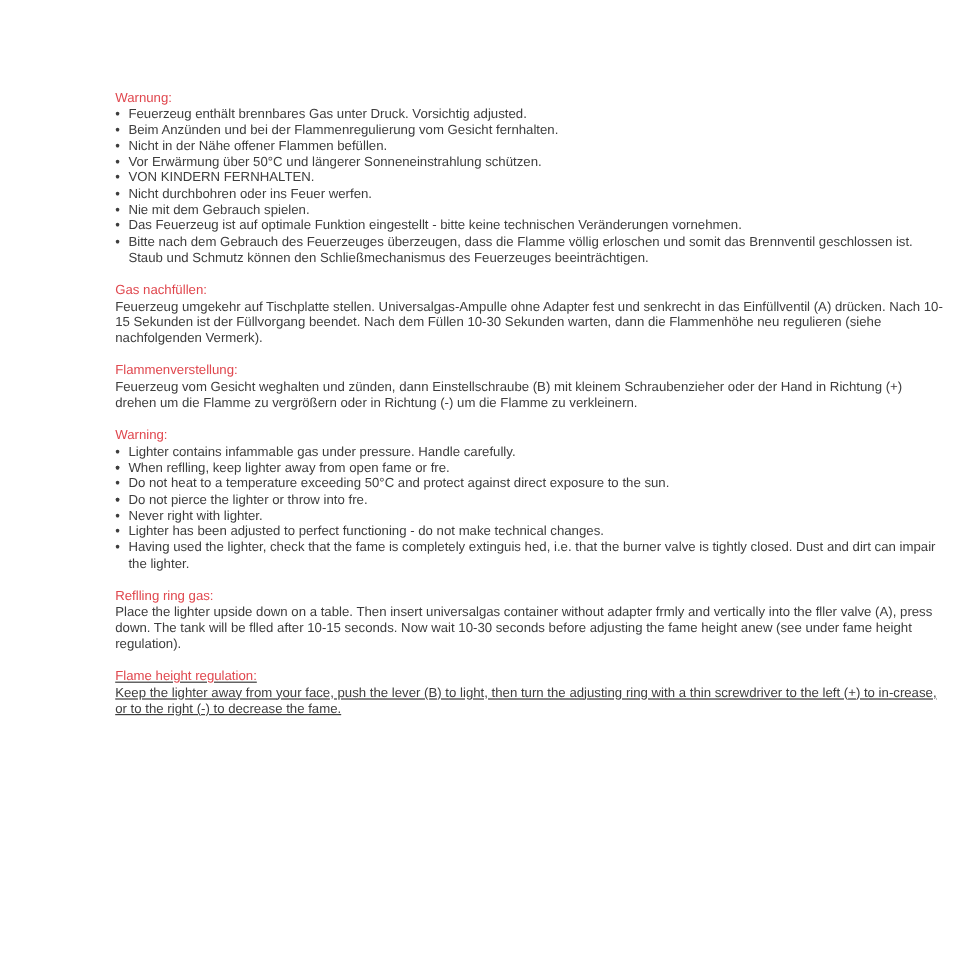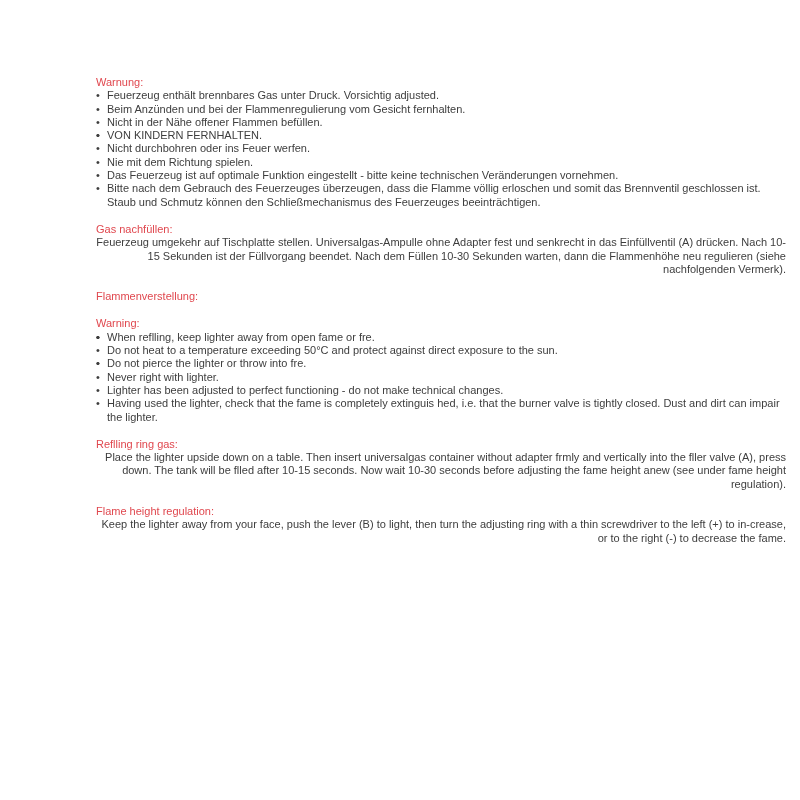--- a/index.html
+++ b/index.html
@@ -19,76 +19,78 @@
     position: absolute;
     left: 57px;
     top: 76px;
     width: 690px;
     font-size: 11px;
     line-height: 13.3px;
     color: var(--body-color);
     margin-left: 39px;
   }
   .section { margin-bottom: 14px; }
-  .section:last-child { margin-bottom: 0; }
+  .section:last-child { margin-bottom: 0; text-decoration: underline; }
   .section-heading {
     color: var(--heading-color);
     font-weight: normal;
     font-size: 11px;
     line-height: 13.3px;
   }
   .bullet {
     position: relative;
     padding-left: 11px;
   }
   .bullet .marker {
     position: absolute;
     left: 0;
     top: 0;
   }
   .para {
     white-space: pre-line;
-    text-align: right;
   }
 </style>
 </head>
 <body>
 
 <main class="sheet">
   <div>
   <section class="section">
     <div class="section-heading">Warnung:</div>
     <div>
           <div class="bullet"><span class="marker">•</span><span>Feuerzeug enthält brennbares Gas unter Druck. Vorsichtig adjusted.</span></div>
           <div class="bullet"><span class="marker">•</span><span>Beim Anzünden und bei der Flammenregulierung vom Gesicht fernhalten.</span></div>
           <div class="bullet"><span class="marker">•</span><span>Nicht in der Nähe offener Flammen befüllen.</span></div>
-          <div class="bullet"><span class="marker">•</span></div>
+          <div class="bullet"><span class="marker">•</span><span>Vor Erwärmung über 50°C und längerer Sonneneinstrahlung schützen.</span></div>
           <div class="bullet"><span class="marker">•</span><span>VON KINDERN FERNHALTEN.</span></div>
           <div class="bullet"><span class="marker">•</span><span>Nicht durchbohren oder ins Feuer werfen.</span></div>
-          <div class="bullet"><span class="marker">•</span><span>Nie mit dem Richtung spielen.</span></div>
+          <div class="bullet"><span class="marker">•</span><span>Nie mit dem Gebrauch spielen.</span></div>
           <div class="bullet"><span class="marker">•</span><span>Das Feuerzeug ist auf optimale Funktion eingestellt - bitte keine technischen Veränderungen vornehmen.</span></div>
           <div class="bullet"><span class="marker">•</span><span>Bitte nach dem Gebrauch des Feuerzeuges überzeugen, dass die Flamme völlig erloschen und somit das Brennventil geschlossen ist. Staub und Schmutz können den Schließmechanismus des Feuerzeuges beeinträchtigen.</span></div>
         </div>
   </section>
 
   <section class="section">
     <div class="section-heading">Gas nachfüllen:</div>
     <div>
           <div class="para">Feuerzeug umgekehr auf Tischplatte stellen. Universalgas-Ampulle ohne Adapter fest und senkrecht in das Einfüllventil (A) drücken. Nach 10-15 Sekunden ist der Füllvorgang beendet. Nach dem Füllen 10-30 Sekunden warten, dann die Flammenhöhe neu regulieren (siehe nachfolgenden Vermerk).</div>
         </div>
   </section>
 
   <section class="section">
     <div class="section-heading">Flammenverstellung:</div>
+    <div>
+          <div class="para">Feuerzeug vom Gesicht weghalten und zünden, dann Einstellschraube (B) mit kleinem Schraubenzieher oder der Hand in Richtung (+) drehen um die Flamme zu vergrößern oder in Richtung (-) um die Flamme zu verkleinern.</div>
+        </div>
   </section>
 
   <section class="section">
     <div class="section-heading">Warning:</div>
     <div>
-          <div class="bullet"><span class="marker">•</span></div>
+          <div class="bullet"><span class="marker">•</span><span>Lighter contains infammable gas under pressure. Handle carefully.</span></div>
           <div class="bullet"><span class="marker">•</span></div>
           <div class="bullet"><span class="marker">•</span><span>When reflling, keep lighter away from open fame or fre.</span></div>
           <div class="bullet"><span class="marker">•</span><span>Do not heat to a temperature exceeding 50°C and protect against direct exposure to the sun.</span></div>
           <div class="bullet"><span class="marker">•</span></div>
           <div class="bullet"><span class="marker">•</span><span>Do not pierce the lighter or throw into fre.</span></div>
           <div class="bullet"><span class="marker">•</span><span>Never right with lighter.</span></div>
           <div class="bullet"><span class="marker">•</span><span>Lighter has been adjusted to perfect functioning - do not make technical changes.</span></div>
           <div class="bullet"><span class="marker">•</span><span>Having used the lighter, check that the fame is completely extinguis hed, i.e. that the burner valve is tightly closed. Dust and dirt can impair the lighter.</span></div>
         </div>
   </section>

